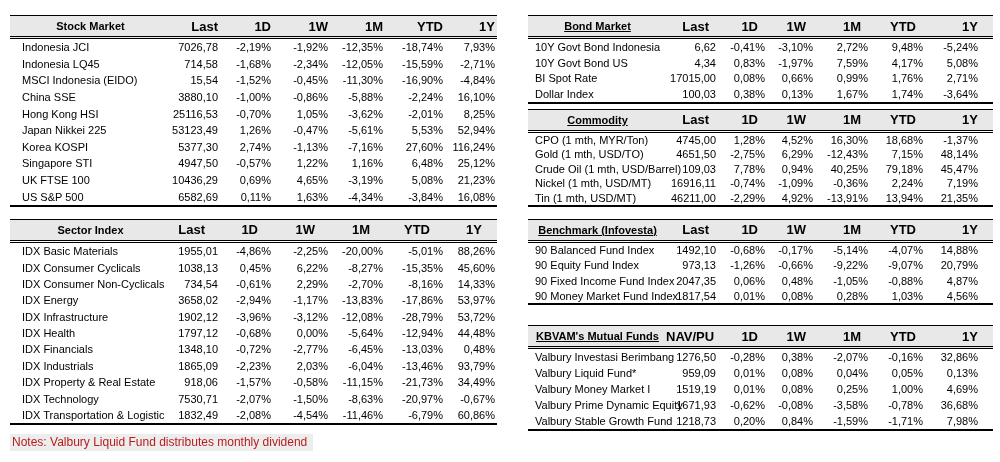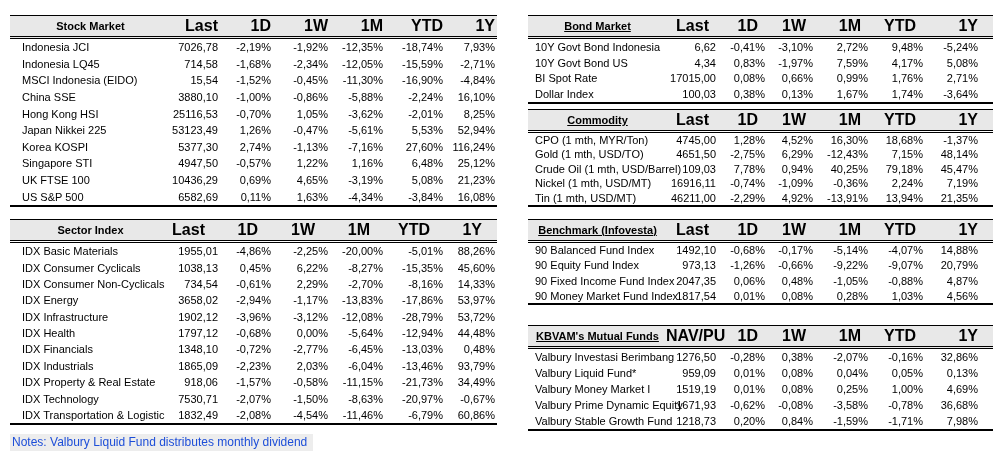--- a/index.html
+++ b/index.html
@@ -13,21 +13,21 @@
 
   table.tbl{
     border-collapse:collapse;table-layout:fixed;width:100%;
     border-top:1px solid #000;border-bottom:2px solid #000;
   }
   .tbl th{
     background:#e8e8e8;border-bottom:3px double #000;
     font-weight:bold;height:20px;padding:0;white-space:nowrap;vertical-align:middle;
   }
   .tbl th.lbl{text-align:center;padding-left:11px;font-size:11px;overflow:visible;}
-  .tbl th.num{text-align:right;font-size:16px;}
+  .tbl th.num{text-align:right;font-size:13px;}
   .hdr-right th.num{padding-right:2px;}
   .hdr-left  th.num{padding-right:15px;}
 
   .tbl td{padding:0;font-size:11px;white-space:nowrap;overflow:hidden;vertical-align:middle;}
   .tbl td.lbl{text-align:left;overflow:visible;}
   .tbl td.num{text-align:right;}
 
   .col-left  .tbl td.lbl{padding-left:12px;}
   .col-right .tbl td.lbl{padding-left:7px;}
   .col-right .tbl th.lbl{padding-left:1px;text-decoration:underline;}
@@ -42,21 +42,21 @@
   .t-bench  td{height:15.2px;}
   .t-funds  td{height:16px;}
 
   .t-sector{margin-top:12px;}
   .t-comm{margin-top:5px;}
   .t-bench{margin-top:12px;}
   .t-funds{margin-top:20px;}
 
   .notes-row{margin-top:7px;}
   .notes{
-    display:inline-block;background:#ededed;color:#1d4ed8;
+    display:inline-block;background:#ededed;color:#b91c1c;
     font-size:12px;padding:1px 6px 2px 2px;
   }
 </style>
 </head>
 <body>
 
 <div class="page">
   <div class="col-left">
     <table class="tbl hdr-right t-stock">
         <colgroup>

